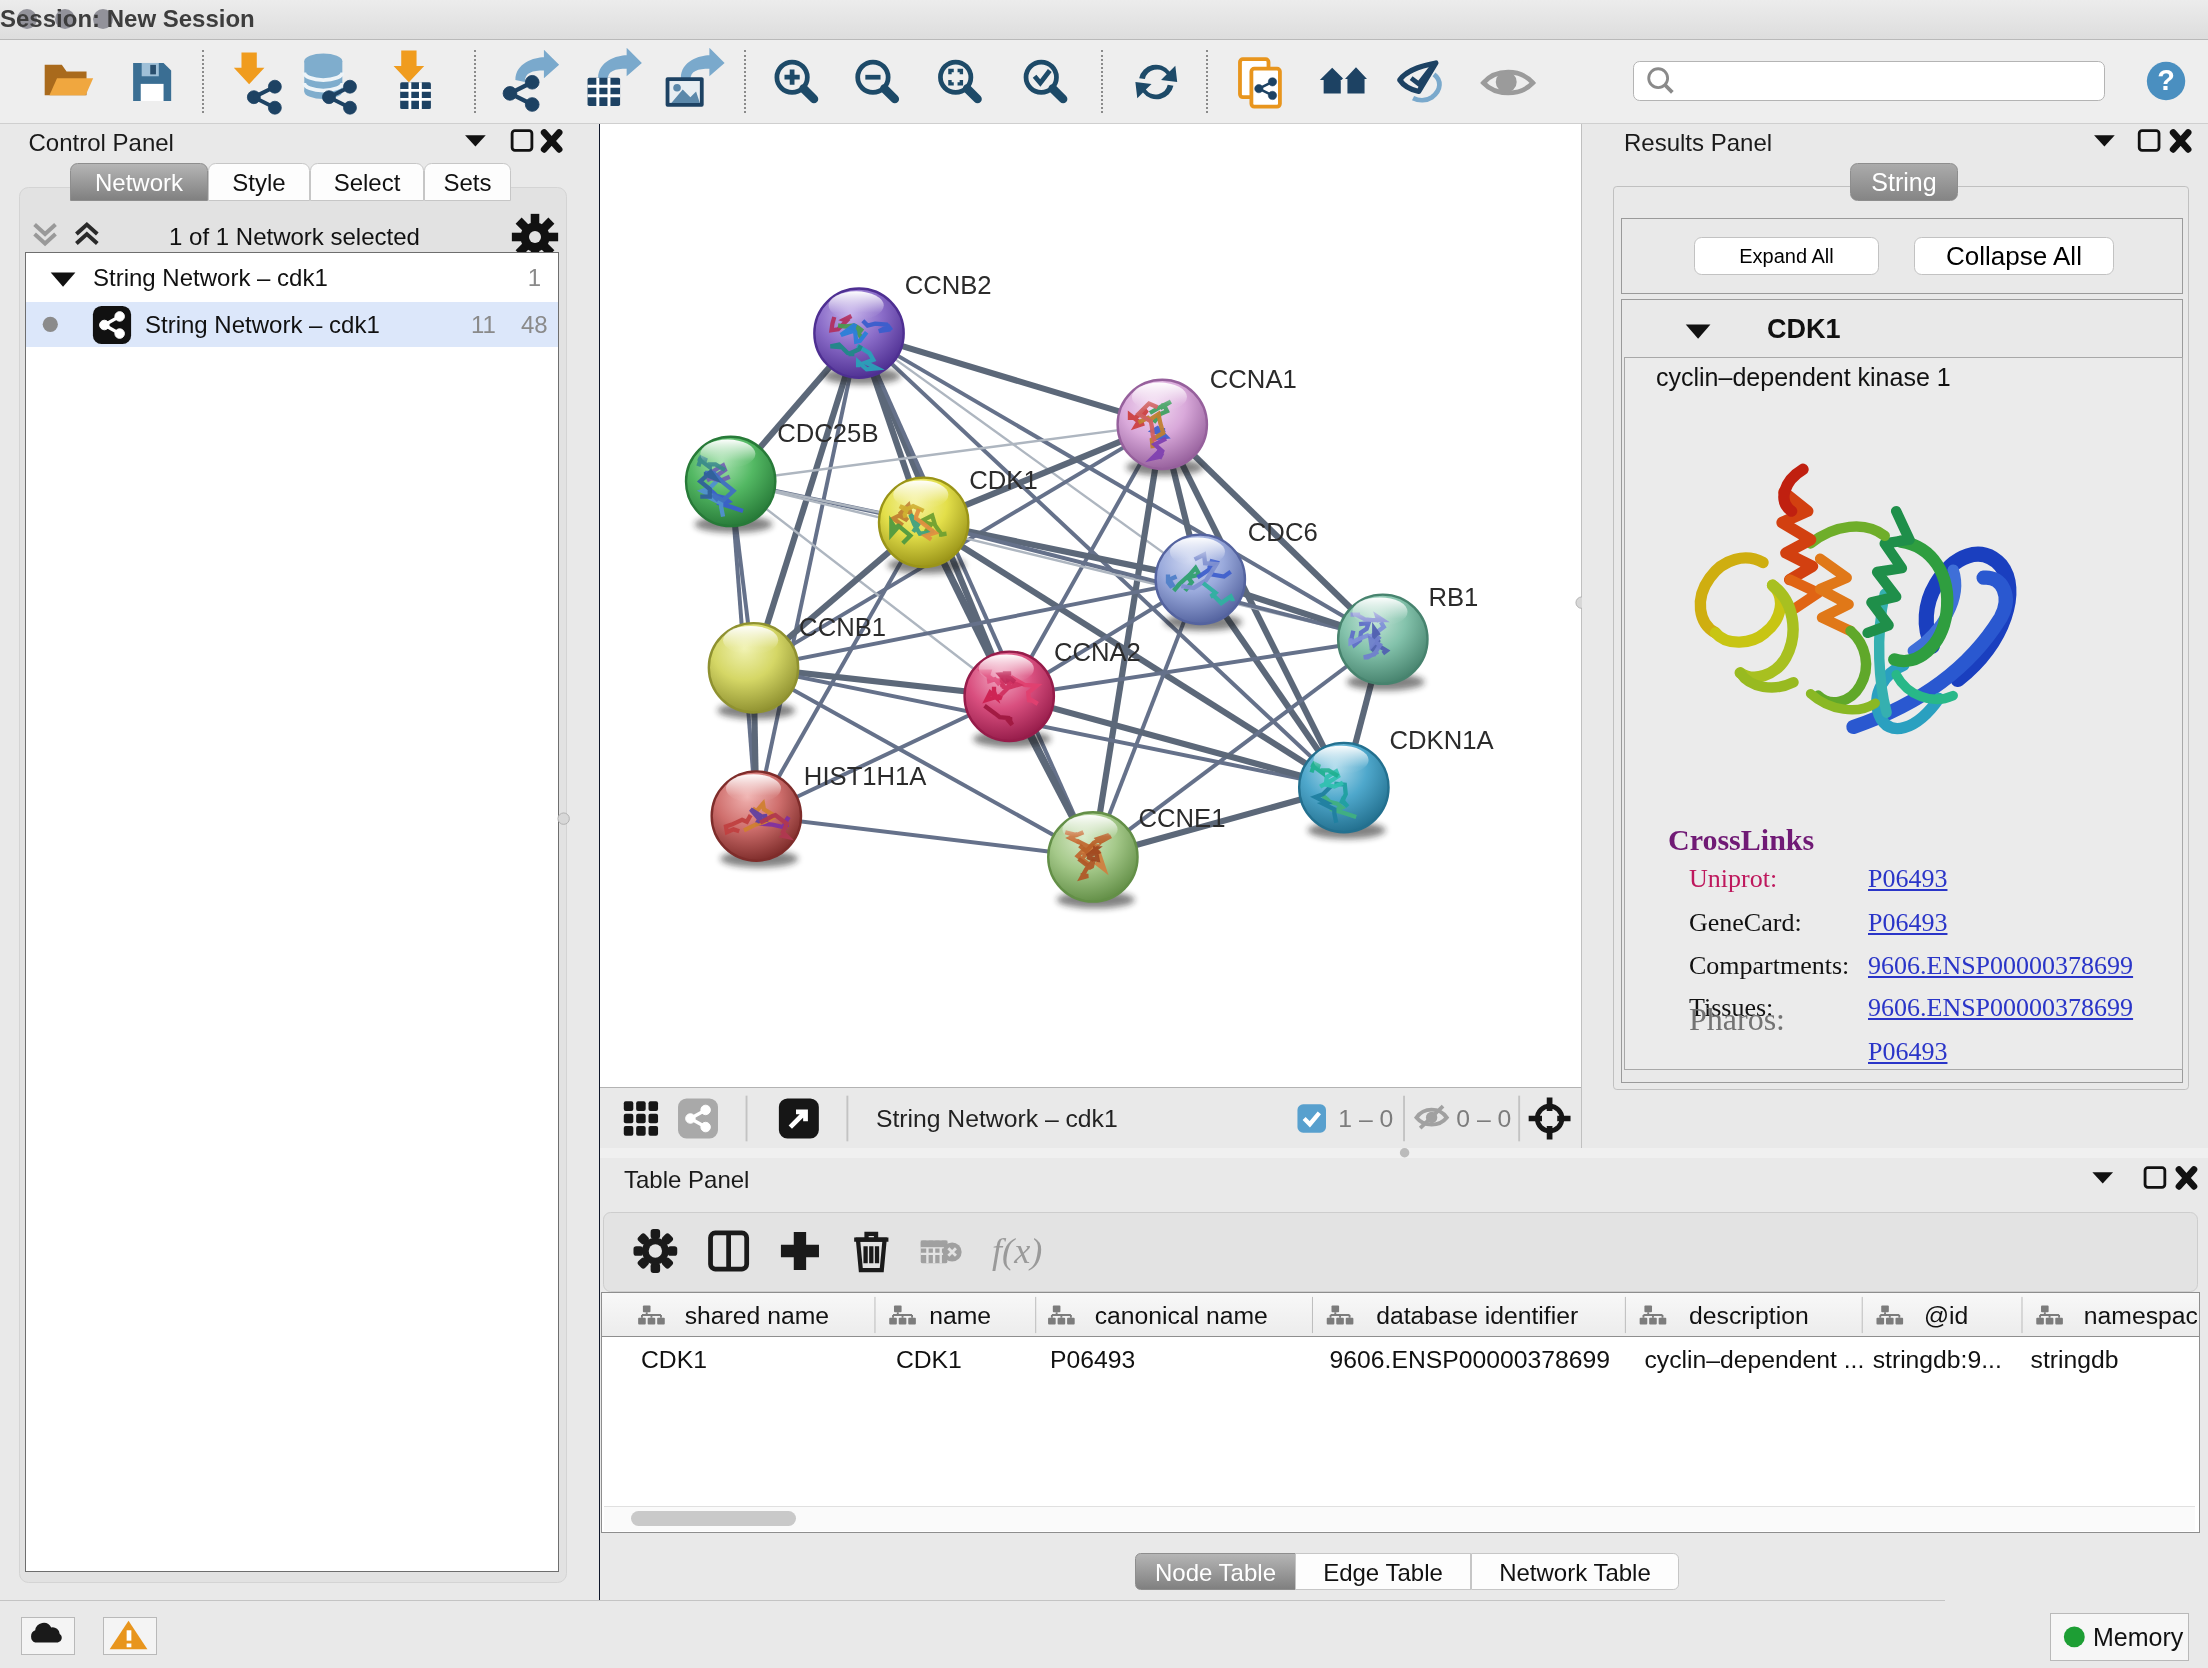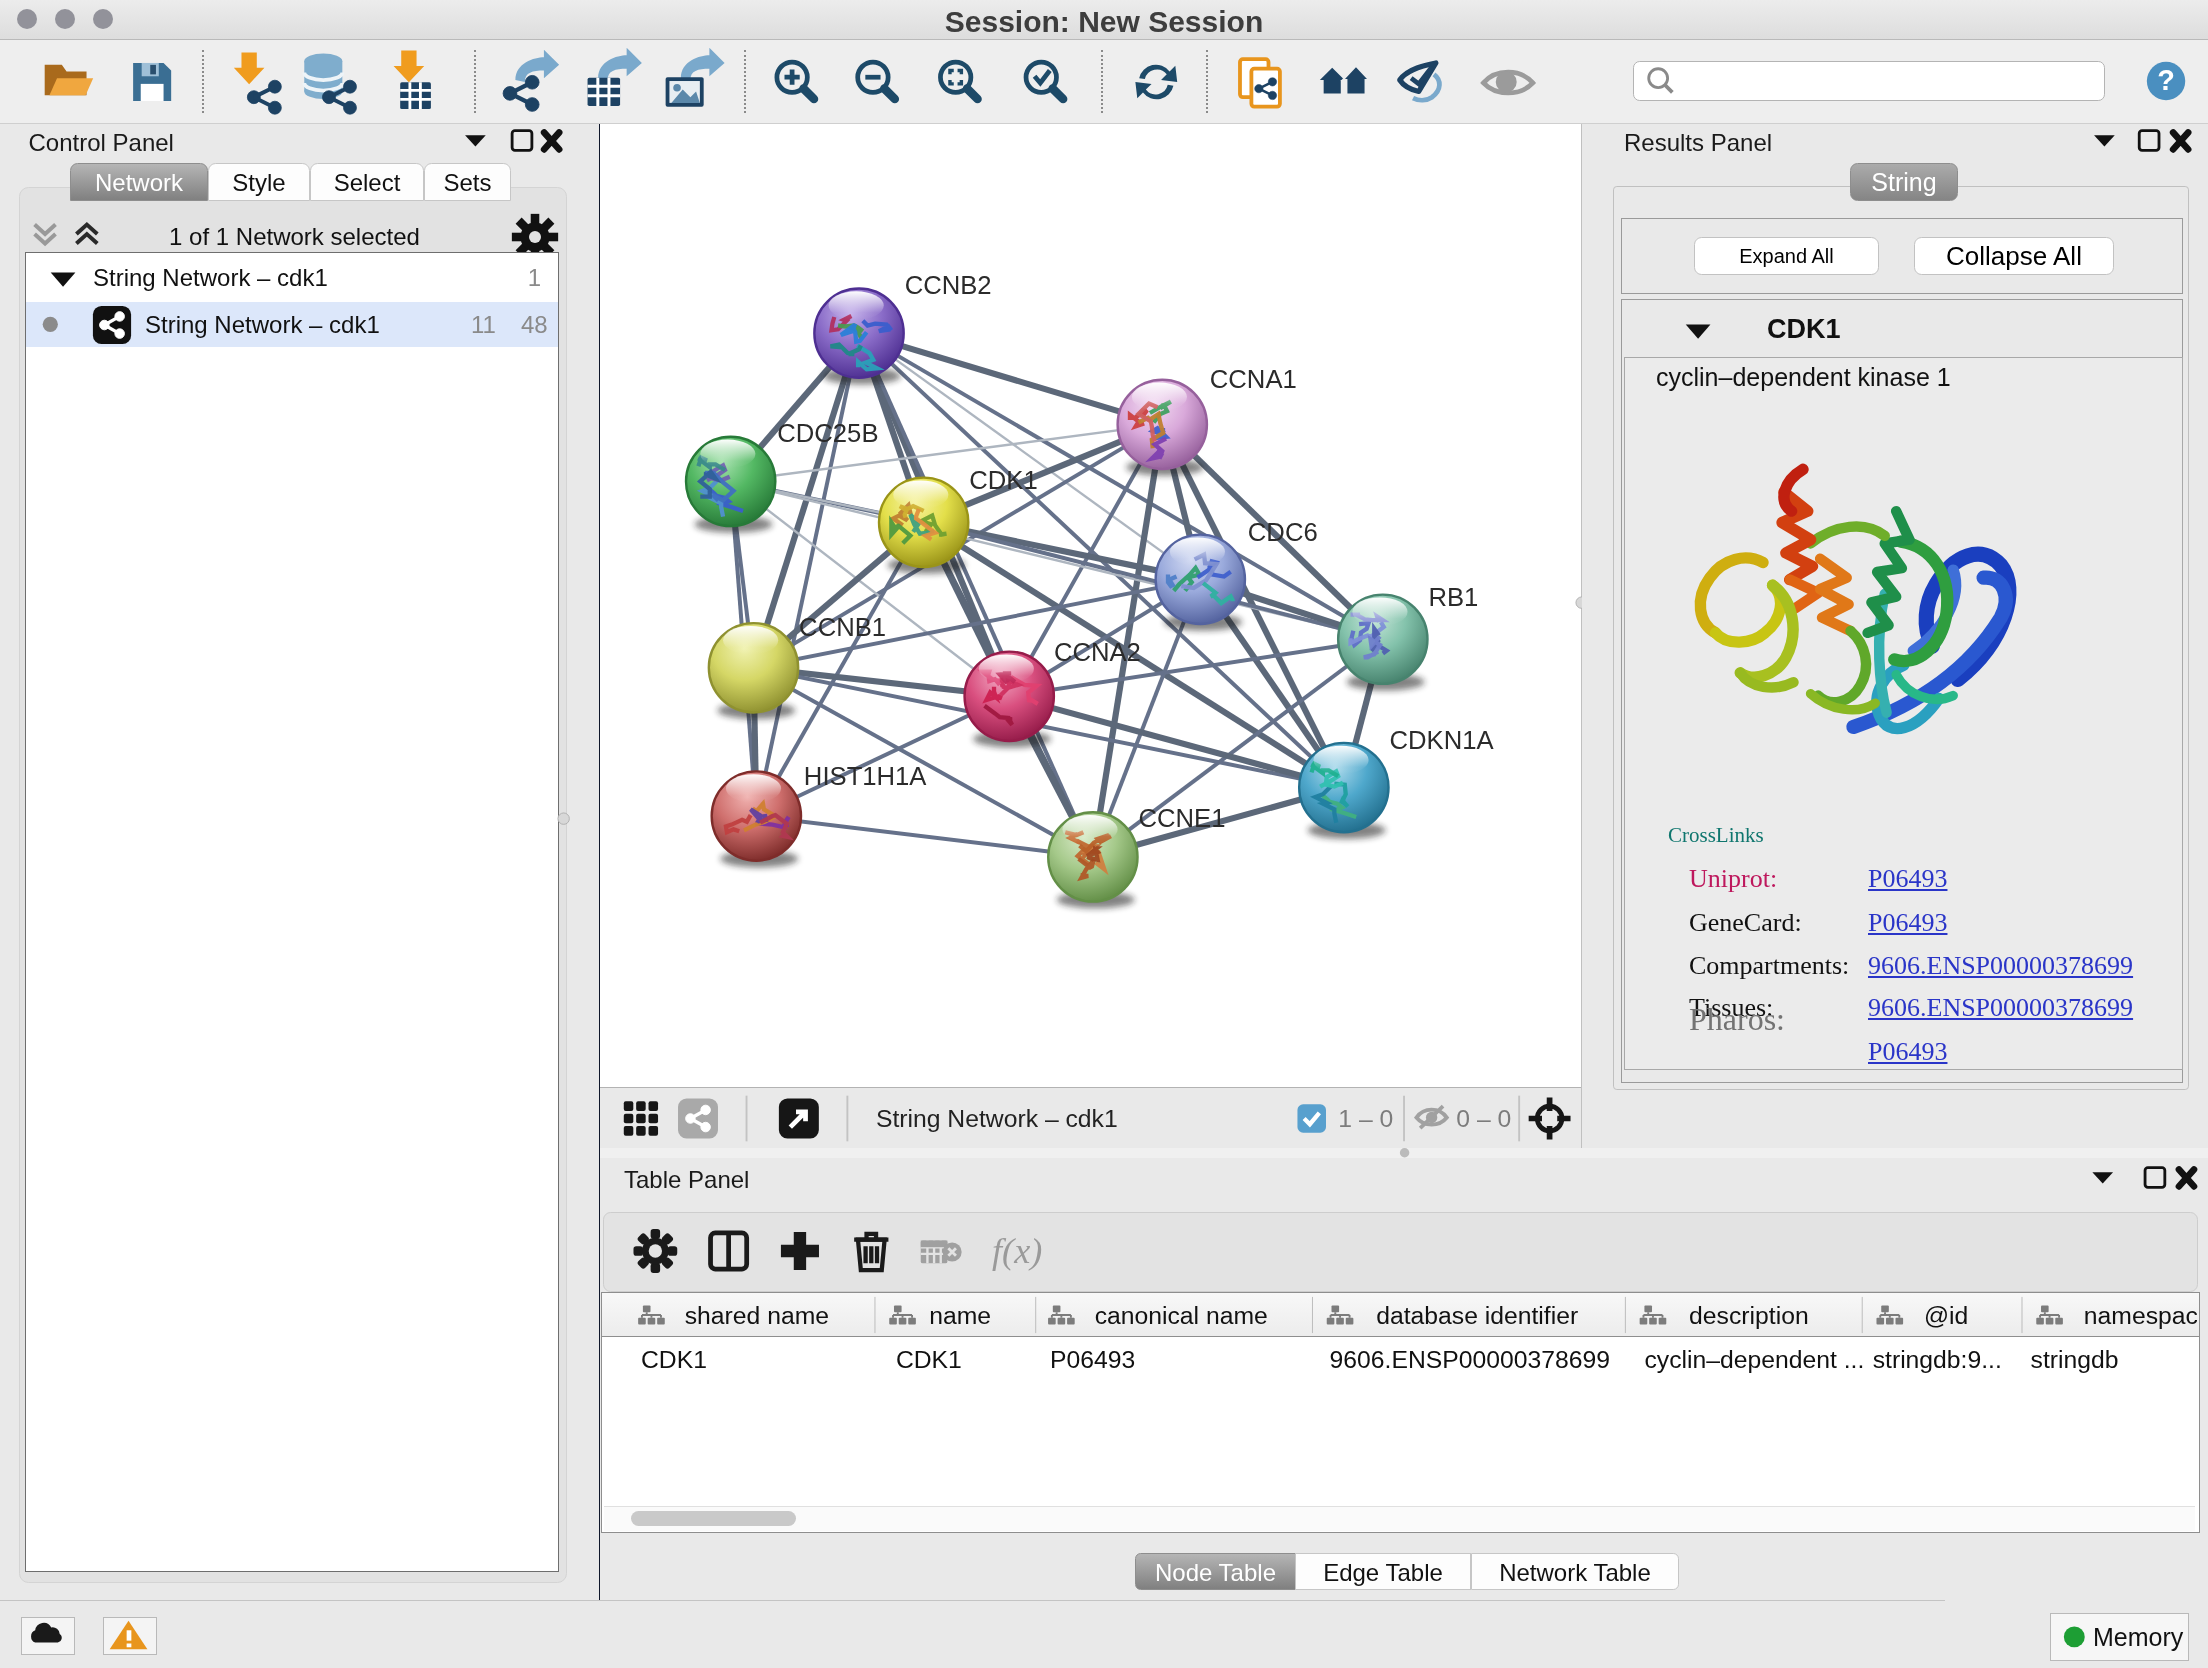--- a/index.html
+++ b/index.html
@@ -1,19 +1,19 @@
 <!DOCTYPE html>
 <html style="font-size:15px"><head><meta charset="utf-8"><style>
 html,body{margin:0;padding:0;width:2208px;height:1668px;overflow:hidden;
  font-family:"Liberation Sans",sans-serif;background:#e9e9e9;position:relative}
 .titlebar{position:absolute;left:0;top:0;width:2208px;height:39px;
  background:linear-gradient(#ececec,#dddddd);border-bottom:1px solid #b9b9b9}
 .tl{position:absolute;top:8.6px;width:20px;height:20px;border-radius:50%;background:#92929a}
-.title{position:absolute;top:4.8px;left:0;width:2208px;text-align:center;
- font-size:30px;font-weight:bold;color:#3d3d3d}
+.title{position:absolute;top:4.8px;left:0;width:2208px;text-align:left;
+ font-size:24px;font-weight:bold;color:#3d3d3d}
 .toolbar{position:absolute;left:0;top:40px;width:2208px;height:83px;background:#eeeeee;
  border-bottom:1px solid #cfcfcf}
 .sep{position:absolute;top:9.5px;height:63px;width:0;border-left:2.9px dotted #8a8a8a}
 .searchbox{position:absolute;left:1633px;top:21px;width:470px;height:38px;background:#fff;
  border:1.9px solid #b4b4b4;border-radius:6.7px}
 
 .cpanel{position:absolute;left:0;top:124px;width:599px;height:1476px;background:#e9e9e9;border-right:6px solid #0f172a}
 .phead{font-size:24px;color:#1a1a1a}
 .tab{position:absolute;box-sizing:border-box;border:1px solid #c6c6c6;background:#fdfdfd;
  color:#111;font-size:24px;text-align:center;border-radius:7.6px 7.6px 0 0}
@@ -569,21 +569,21 @@
   <path d="M128 130 L158 144 L134 160" stroke="#e06414" stroke-width="11"></path>
   <path d="M100 112 C82 102 58 108 44 128 C28 150 32 176 50 186" stroke="#cfae10" stroke-width="12"></path>
   <path d="M50 186 C62 200 88 198 102 186 C120 172 124 148 110 136" stroke="#c8c513" stroke-width="12"></path>
   <path d="M110 136 C132 152 138 186 124 212 C113 231 90 238 76 228" stroke="#a8c020" stroke-width="12"></path>
   <path d="M76 228 C86 244 112 248 132 238" stroke="#98ba20" stroke-width="11"></path>
   <path d="M160 108 L188 128 L160 140 L190 156 L162 170 L192 184" stroke="#e07818" stroke-width="11"></path>
   <path d="M192 184 C208 198 214 222 202 242 C192 260 170 264 158 252" stroke="#60a82a" stroke-width="11"></path>
   <path d="M150 250 C170 268 200 272 218 260" stroke="#8ab824" stroke-width="10"></path>
   <path d="M240 230 C252 252 278 262 300 252" stroke="#28b888" stroke-width="10"></path>
 </svg>
- <div class="serif" style="position:absolute;left:86px;top:699px;font-size:21px;font-weight:normal;color:#0f766e">CrossLinks</div>
+ <div class="serif" style="position:absolute;left:86px;top:699px;font-size:30px;font-weight:bold;color:#701a75">CrossLinks</div>
  <div class="serif" style="position:absolute;left:107px;top:740px;font-size:26px;color:#be185d">Uniprot:</div>
  <div class="link" style="position:absolute;left:286px;top:740px;font-size:26px">P06493</div>
  <div class="serif" style="position:absolute;left:107px;top:784px;font-size:26px;color:#111">GeneCard:</div>
  <div class="link" style="position:absolute;left:286px;top:784px;font-size:26px">P06493</div>
  <div class="serif" style="position:absolute;left:107px;top:827px;font-size:26px;color:#111">Compartments:</div>
  <div class="link" style="position:absolute;left:286px;top:827px;font-size:26px">9606.ENSP00000378699</div>
  <div class="serif" style="position:absolute;left:107px;top:869px;font-size:26px;color:#111">Tissues:</div>
  <div class="link" style="position:absolute;left:286px;top:869px;font-size:26px">9606.ENSP00000378699</div>
  <div class="serif" style="position:absolute;left:107px;top:877px;font-size:32px;color:#737373">Pharos:</div>
  <div class="link" style="position:absolute;left:286px;top:913px;font-size:26px">P06493</div>

